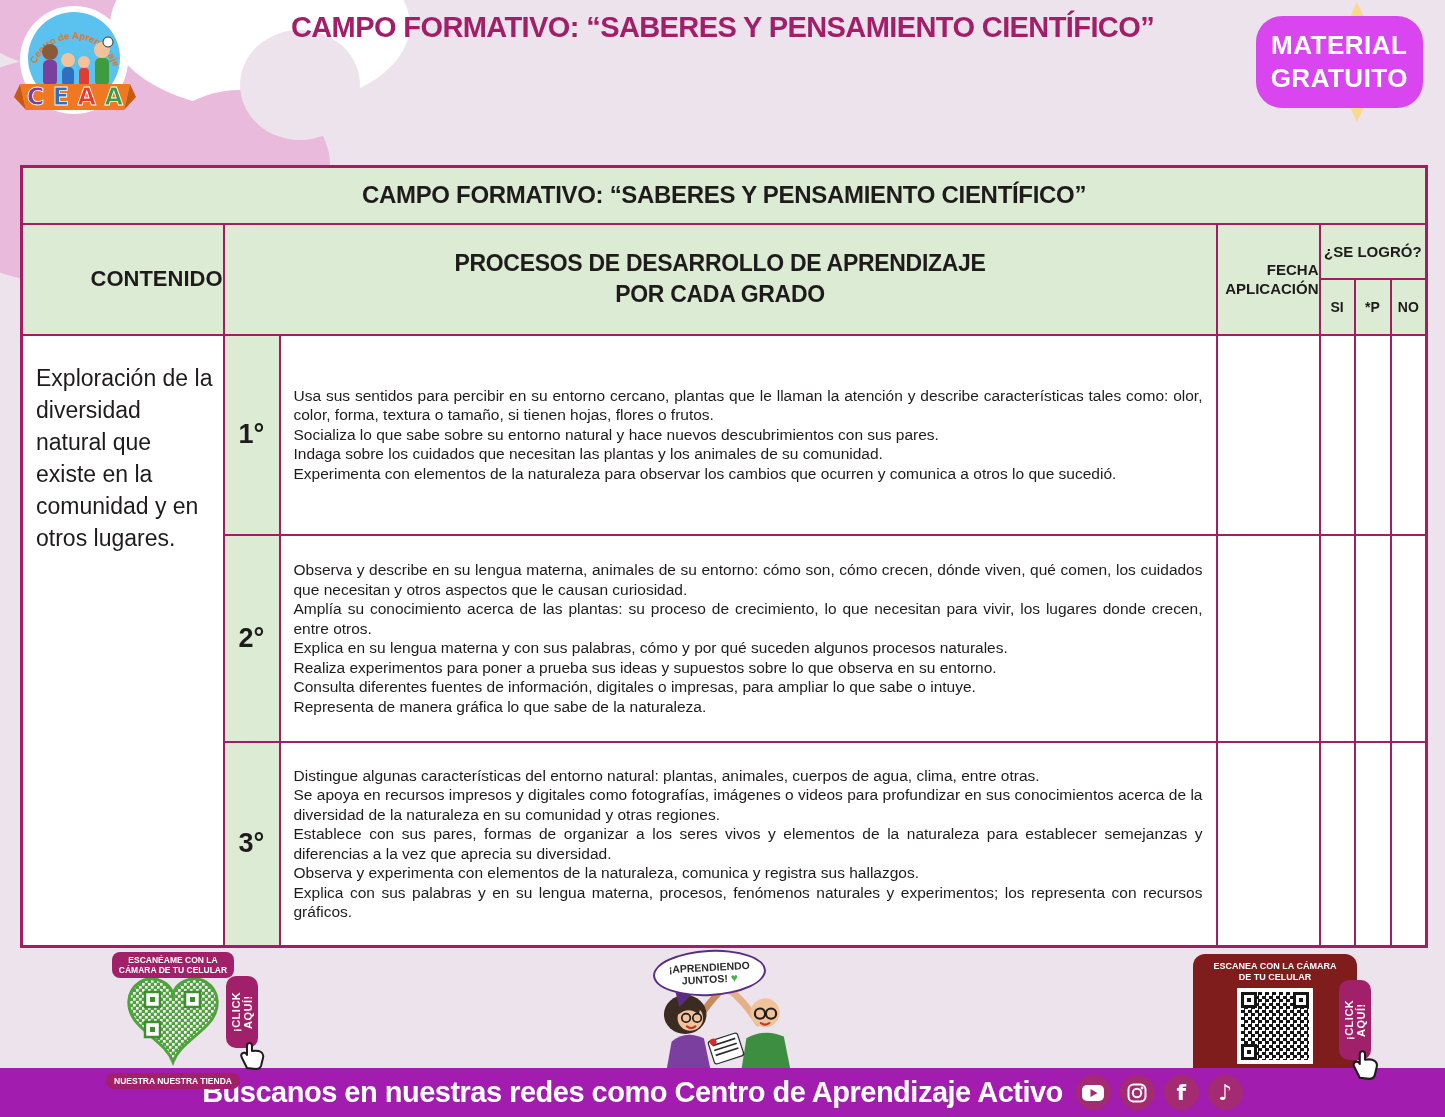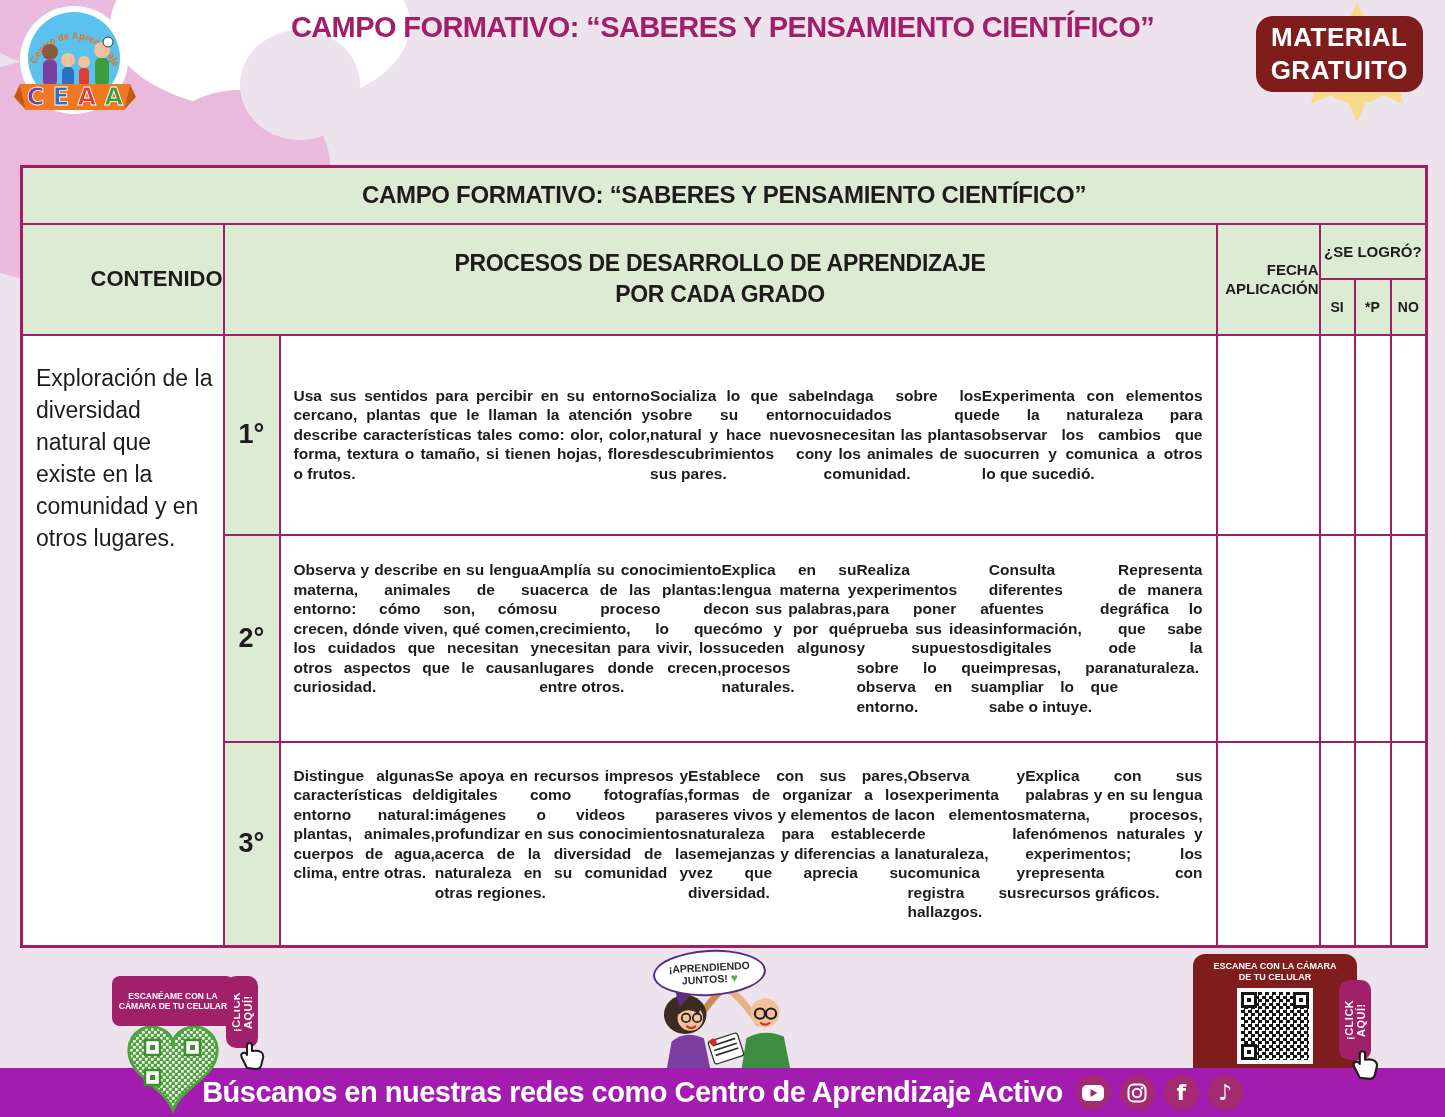--- a/index.html
+++ b/index.html
@@ -15,53 +15,53 @@
   .c2 { left:150px; top:90px; width:180px; height:150px; background:#E9BADC; }
   .c3 { left:110px; top:-60px; width:300px; height:170px; background:#FFFFFF; }
   .c4 { left:-40px; top:-80px; width:220px; height:150px; background:#E9BADC; }
   .c5 { left:240px; top:30px; width:120px; height:110px; background:#EDE3EC; }
   .title-block { position:absolute; left:150px; right:150px; top:9px; text-align:center; z-index:3; }
   .title-line { color:#A21E68; font-weight:bold; font-size:29px; line-height:37px; letter-spacing:-0.6px; }
   .logo { position:absolute; left:12px; top:6px; width:126px; height:116px; z-index:4; }
   .sun { position:absolute; right:8px; top:2px; z-index:2; }
   .free-badge {
     position:absolute; right:22px; top:16px; z-index:3;
-    background:#7f1d1d; color:#fff; font-weight:bold; font-size:26px; line-height:33px;
-    padding:5px 15px; border-radius:17px; text-align:center; white-space:pre-line;
+    background:#d946ef; color:#fff; font-weight:bold; font-size:26px; line-height:33px;
+    padding:13px 15px; border-radius:26px; text-align:center; white-space:pre-line;
     letter-spacing:0.5px;
   }
   
   .main-table {
     border-collapse:collapse; table-layout:fixed; width:1405px; margin:0 20px;
     background:#fff; position:relative; z-index:5;
   }
   .main-table td { border:2px solid #A21E62; padding:0; }
   .main-table { border:3px solid #A21E62; }
   .green { background:#DCEBD3; }
   .campo-cell { height:57px; text-align:center; font-weight:bold; font-size:24px; letter-spacing:-0.3px; }
   .contenido-head { font-weight:bold; font-size:22px; text-align:right; }
   .procesos-head { font-weight:bold; font-size:23px; text-align:center; white-space:pre-line; line-height:31px; letter-spacing:-0.3px; }
   .fecha-head { font-weight:bold; font-size:15px; text-align:right; white-space:pre-line; line-height:19px; }
   .selogro-head { height:55px; font-weight:bold; font-size:15px; text-align:center; }
   .subcol-head { height:56px; font-weight:bold; font-size:14px; text-align:center; }
   .contenido-cell { vertical-align:top; background:#fff; }
   .contenido-cell .inner { padding:26px 10px 0 13px; font-size:23px; line-height:32px; }
   .grade-cell { text-align:center; vertical-align:middle; font-weight:bold; font-size:27px; }
   .items-cell { background:#fff; vertical-align:middle; }
-  .items { height:100%; display:flex; justify-content:space-evenly; padding:2px 13px;font-weight:bold; }
+  .items { height:100%; display:flex; flex-direction:column; justify-content:space-evenly; padding:2px 13px; }
   .items p { margin:0; font-size:15.5px; line-height:19.5px; text-align:justify; }
   .blank { background:#fff; }
   
   .footer { position:relative; height:123px; }
   .mini-badge {
     background:#A02069; color:#fff; font-weight:bold; text-align:center;
     border-radius:8px; white-space:pre-line; display:inline-block;
   }
   .qr-left { position:absolute; left:100px; top:4px; width:146px; text-align:center; }
-  .qr-left .top-badge { font-size:8.5px; line-height:10px; padding:15px 7px; position:relative; z-index:2;margin-top:24px; }
+  .qr-left .top-badge { font-size:8.5px; line-height:10px; padding:3px 7px; position:relative; z-index:2; }
   .qr-left .bottom-badge { font-size:8.5px; line-height:10px; padding:3px 8px; position:relative; z-index:2; margin-top:-8px; }
   .heart-wrap { margin-top:-4px; position:relative; z-index:1; }
   .pill {
     position:absolute; background:#A02069; color:#fff; font-weight:bold;
     writing-mode:vertical-rl; transform:rotate(180deg); text-align:center;
     border-radius:10px; font-size:11px; letter-spacing:0.5px; padding:9px 4px;
   }
   .pill-left { right:-12px; top:24px; height:72px; }
   .hand-left { position:absolute; right:-22px; top:86px; z-index:3; }
   .center-group { position:absolute; left:50%; top:0; transform:translateX(-50%); width:220px; height:123px; }

